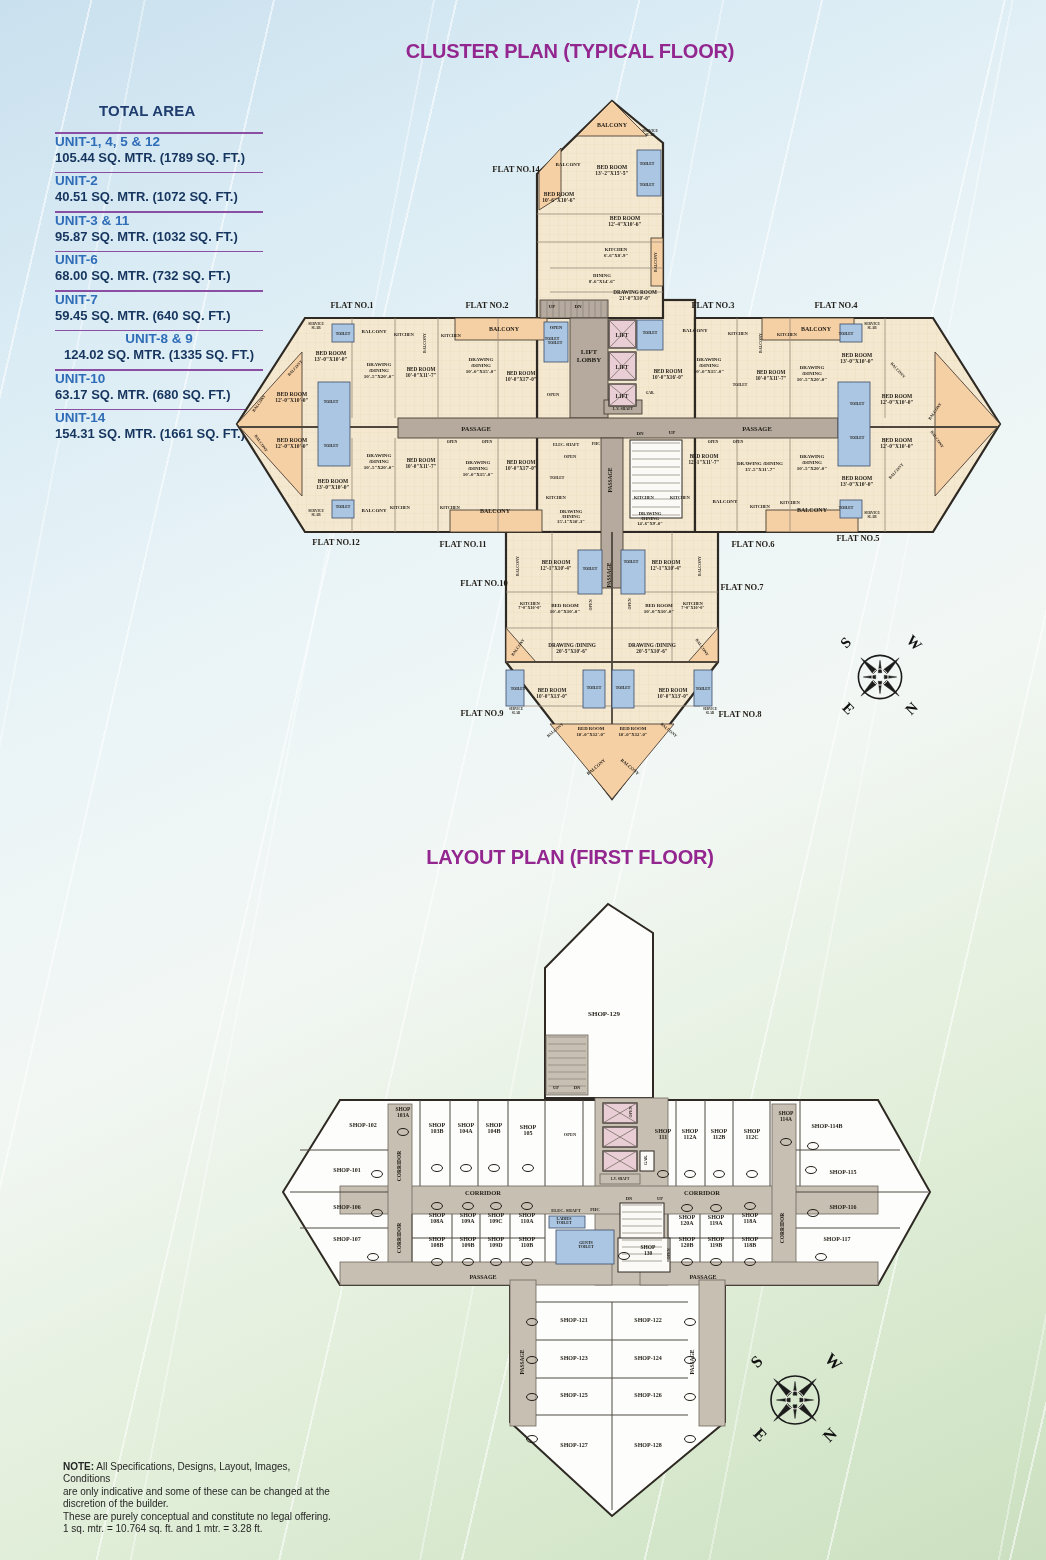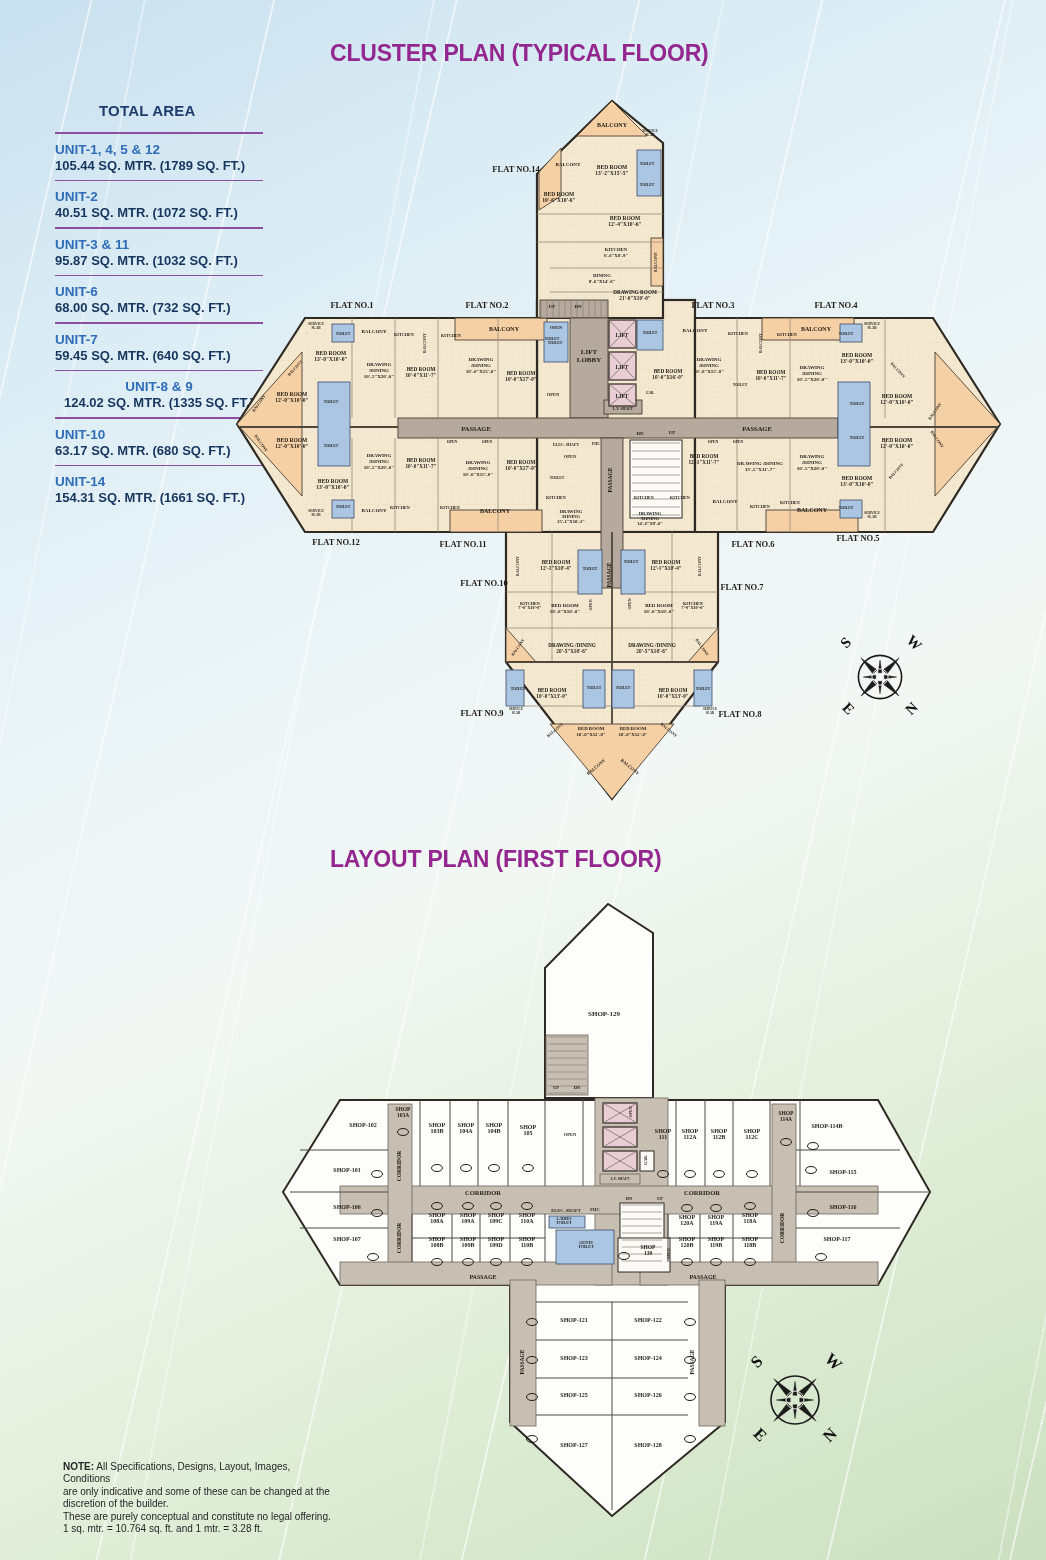--- a/index.html
+++ b/index.html
@@ -3,28 +3,28 @@
 <meta charset="utf-8">
 <title>Cluster &amp; Layout Plan</title>
 <style>
   html,body{margin:0;padding:0;}
   .canvas{position:relative;width:1046px;height:1560px;overflow:hidden;
     font-family:"Liberation Sans",sans-serif;
     background:linear-gradient(155deg,#c9e0ee 0%,#d9ebf4 16%,#eaf4f7 36%,#f2f7f4 54%,#e3efdb 74%,#d2e5c8 92%,#cbe0c0 100%);}
   .streaks,.streaks2{position:absolute;inset:0;pointer-events:none;}
   .streaks{background:repeating-linear-gradient(103deg,rgba(255,255,255,0) 0 88px,rgba(255,255,255,.55) 88px 90px,rgba(255,255,255,0) 90px 178px);}
   .streaks2{background:repeating-linear-gradient(101deg,rgba(255,255,255,0) 0 141px,rgba(255,255,255,.38) 141px 143px,rgba(255,255,255,0) 143px 284px);}
-  .plan-title{position:absolute;left:330px;width:480px;text-align:left;
-    color:#93278f;font-size:23px;font-weight:bold;letter-spacing:-.2px;}
+  .plan-title{position:absolute;left:330px;width:480px;text-align:center;
+    color:#93278f;font-size:20px;font-weight:bold;letter-spacing:-.2px;}
   #title1{top:40px;}
   #title2{top:846px;}
   .area-panel{position:absolute;left:55px;top:102px;width:208px;}
   .area-heading{color:#1e3c6e;font-size:15px;font-weight:bold;letter-spacing:.2px;padding-bottom:7px;margin-left:44px;}
   .sep{height:1.5px;background:#8a4fa3;margin:6px 0 0 0;}
-  .unit{padding-top:8px;}
+  .unit{}
   .unit.gap{text-align:center;}
   .unit-name{color:#2f6db8;font-size:13.5px;font-weight:bold;line-height:16px;}
   .unit-value{color:#16355e;font-size:13px;font-weight:bold;line-height:16px;}
   svg#plans{position:absolute;left:0;top:0;}
   .cream{fill:url(#tile);stroke:#2e2922;stroke-width:2.2;}
   .peach{fill:#f6d0a5;stroke:#4a4036;stroke-width:.9;}
   .gray{fill:#b5aa9d;stroke:#4a4036;stroke-width:.9;}
   .blue{fill:#abc6e3;stroke:#3c4c66;stroke-width:.8;}
   .pink{fill:#e9ced5;stroke:#2e2922;stroke-width:1.2;}
   .whitebox{fill:#fbfaf6;stroke:#2e2922;stroke-width:1;}

